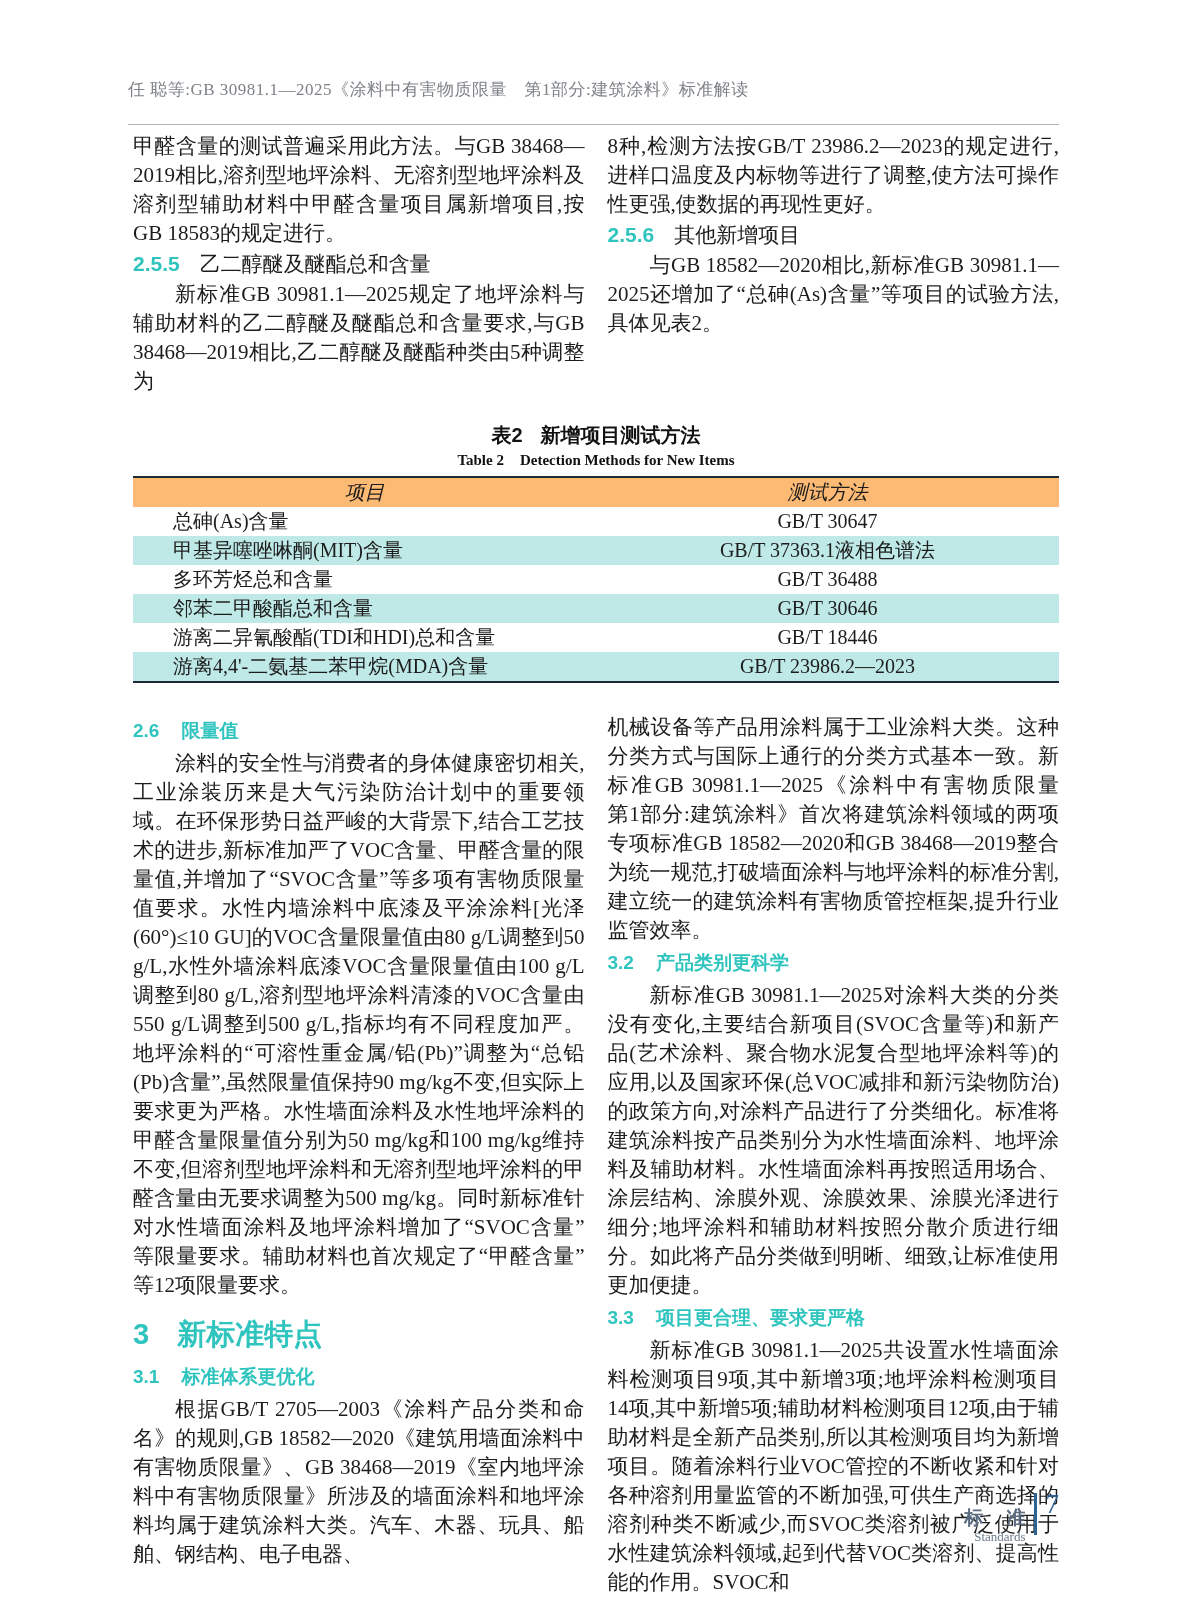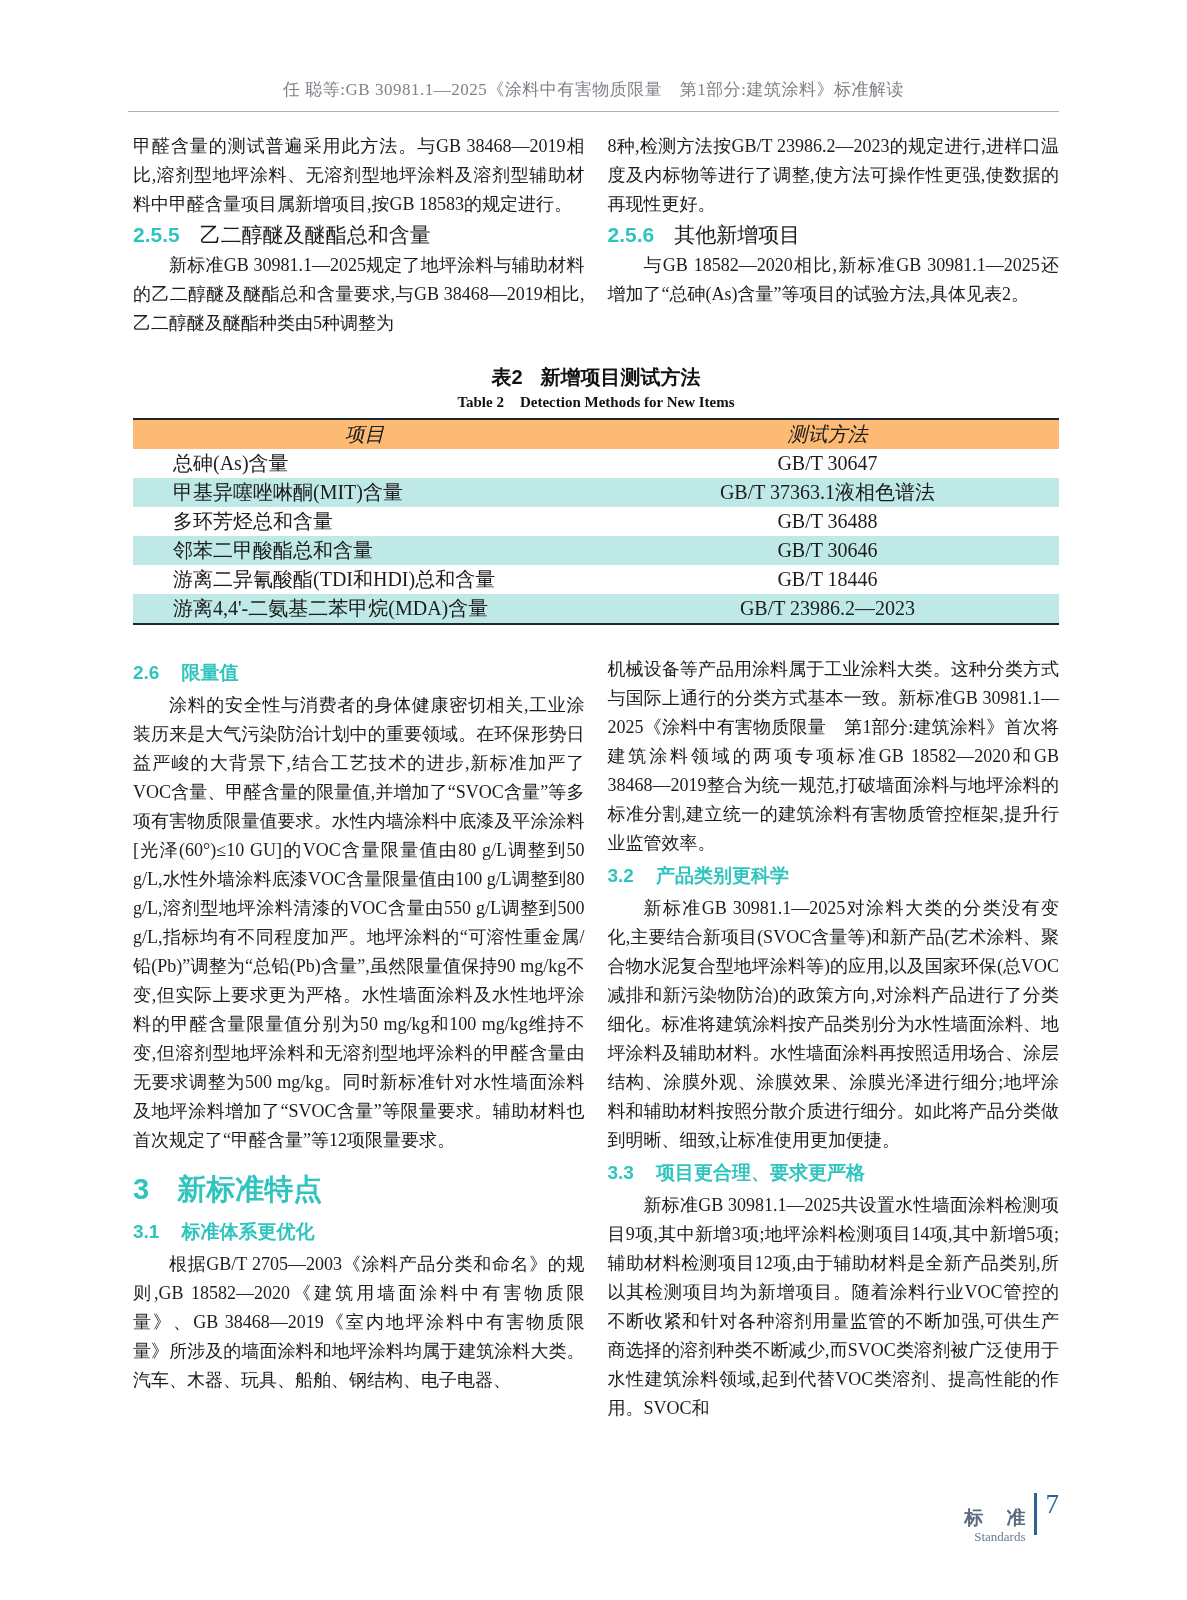--- a/index.html
+++ b/index.html
@@ -10,36 +10,36 @@
     margin: 0 auto;
     background: #ffffff;
     font-family: "Liberation Serif", "DejaVu Serif", serif;
     color: #1c1c1c;
     overflow: hidden;
   }
   
   .running-head {
     position: absolute;
     left: 128px; right: 128px; top: 78px;
-    text-align: center;
+    text-align: left;
     font-size: 17px;
     color: #7e8287;
-    padding-bottom: 10px;
+    padding-bottom: 23px;
     border-bottom: 1px solid #aeb3b8;
     letter-spacing: 0.5px;
   }
   
   .content {
     position: absolute;
     left: 133px; right: 128px; top: 132px;
   }
   .two-col { display: flex; gap: 23px; }
   .col { flex: 1 1 0; min-width: 0; }
   .para {
-    font-size: 18px;
+    font-size: 21px;
     line-height: 29px;
     text-align: justify;
     text-justify: inter-ideograph;
     text-align-last: left;
     margin: 0;
   }
   .indent { text-indent: 2em; }
   
   .h3lvl { font-size: 21px; line-height: 29px; margin: 1px 0; }
   .h3lvl .h-num {

